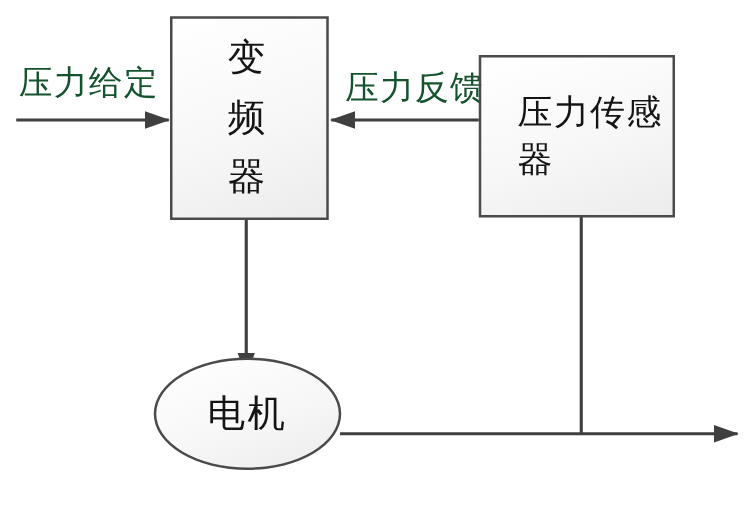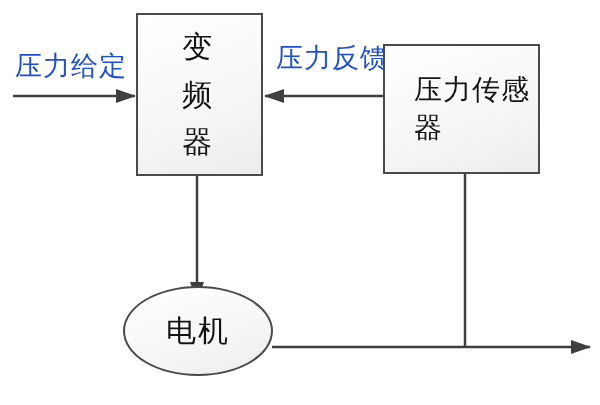--- a/index.html
+++ b/index.html
@@ -51,26 +51,26 @@
   .motor {
     left: 123px; top: 286px;
     width: 150px; height: 90px;
     border-radius: 50%;
     font-size: 30px;
     letter-spacing: 2px;
   }
   .flow-label {
     position: absolute;
     font-size: 27px;
-    color: #1d4ed8;
+    color: #14532d;
     white-space: nowrap;
     letter-spacing: 1px;
   }
   .setpoint-label { left: 15px; top: 48px; }
-  .feedback-label { left: 276px; top: 40px; }
+  .feedback-label { left: 276px; top: 52px; }
 </style>
 </head>
 <body>
 
 <div class="canvas">
 
   <svg class="wires" width="600" height="405" viewBox="0 0 600 405">
     <defs>
       <marker id="ah" markerUnits="userSpaceOnUse" markerWidth="22" markerHeight="15" refX="19" refY="7" orient="auto">
         <path d="M0,0 L20,7 L0,14 Z" fill="#3f3f3f"></path>

